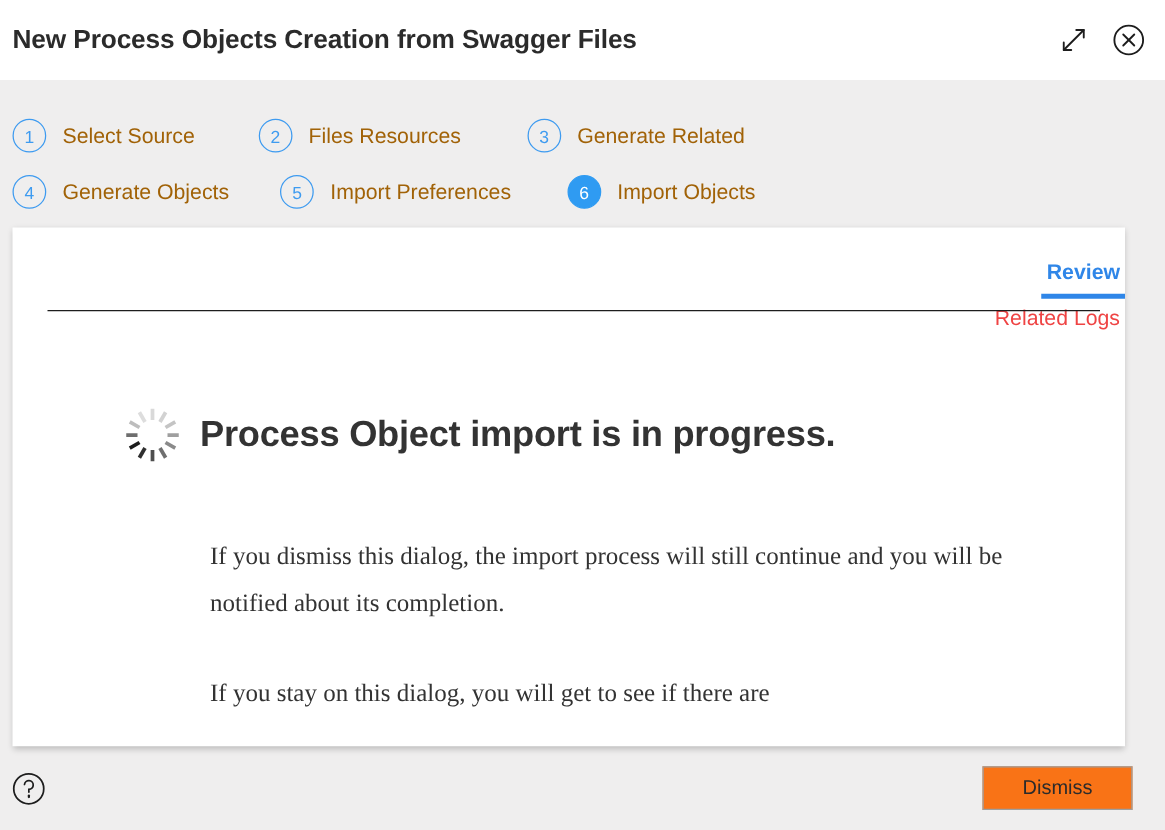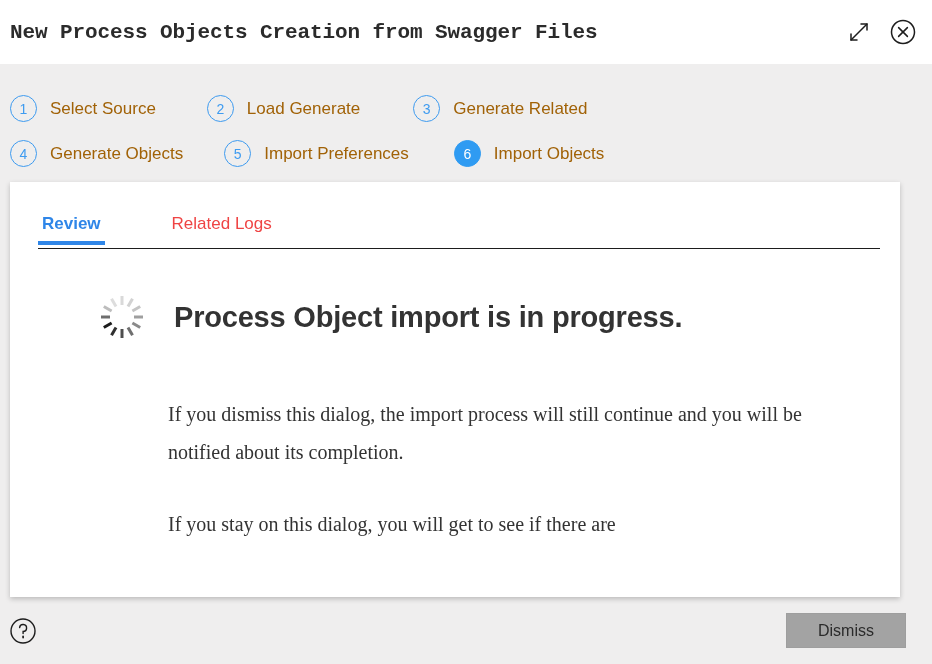--- a/index.html
+++ b/index.html
@@ -23,21 +23,20 @@
 
   
   .titlebar {
     position: relative;
     height: 64px;
     background: #ffffff;
     flex: 0 0 64px;
     display: flex;
     align-items: center;
     padding: 0 14px 0 10px;
-    font-family: Liberation Mono, monospace;
   }
   .title-text {
     font-size: 21px;
     font-weight: bold;
     color: #2b2b2b;
     letter-spacing: -0.1px;
     white-space: nowrap;
   }
   .titlebar-actions {
     margin-left: auto;
@@ -105,20 +104,21 @@
     height: 415px;
     background: #ffffff;
     box-shadow: 0 2px 5px rgba(0,0,0,0.22);
     overflow: hidden;
   }
   .tabs {
     display: flex;
     align-items: flex-end;
     padding: 26px 0 0 28px;
     position: relative;
+    flex-direction: column;
   }
   .tab {
     font-size: 17px;
     padding: 0 4px 11px 4px;
     cursor: pointer;
     position: relative;
     background: none; border: none;
     font-family: inherit;
   }
   .tab.active {
@@ -154,21 +154,21 @@
     overflow: hidden;
   }
 
   .status-row {
     display: flex;
     align-items: center;
     padding-left: 58px;
   }
   .spinner { flex: 0 0 52px; width: 52px; height: 52px; }
   .status-heading {
-    margin-left: 26px;
+    margin-left: 12px;
     font-size: 29px;
     font-weight: bold;
     color: #333333;
     letter-spacing: -0.2px;
   }
 
   .para {
     margin: 0;
     padding-left: 130px;
     font-size: 20px;
@@ -185,21 +185,21 @@
     flex: 0 0 67px;
     background: #efeeee;
     display: flex;
     align-items: center;
     padding: 0 26px 0 8px;
   }
   .dismiss-btn {
     margin-left: auto;
     min-width: 120px;
     height: 35px;
-    background: #a3a3a3;
+    background: #f97316;
     border: 1px solid #9e9e9e;
     color: #2b2b2b;
     font-size: 16px;
     font-family: inherit;
     cursor: pointer;
     padding: 0 16px;
   }
 </style>
 </head>
 <body>
@@ -228,21 +228,21 @@
 
   <div class="steps">
 
     <div class="steps-row">
       <div class="step" style="margin-left:10px;">
         <span class="step-bubble">1</span>
         <span class="step-label">Select Source</span>
       </div>
       <div class="step" style="margin-left:51px;">
         <span class="step-bubble">2</span>
-        <span class="step-label">Load Generate</span>
+        <span class="step-label">Files Resources</span>
       </div>
       <div class="step" style="margin-left:53px;">
         <span class="step-bubble">3</span>
         <span class="step-label">Generate Related</span>
       </div>
     </div>
 
     <div class="steps-row">
       <div class="step" style="margin-left:10px;">
         <span class="step-bubble">4</span>

